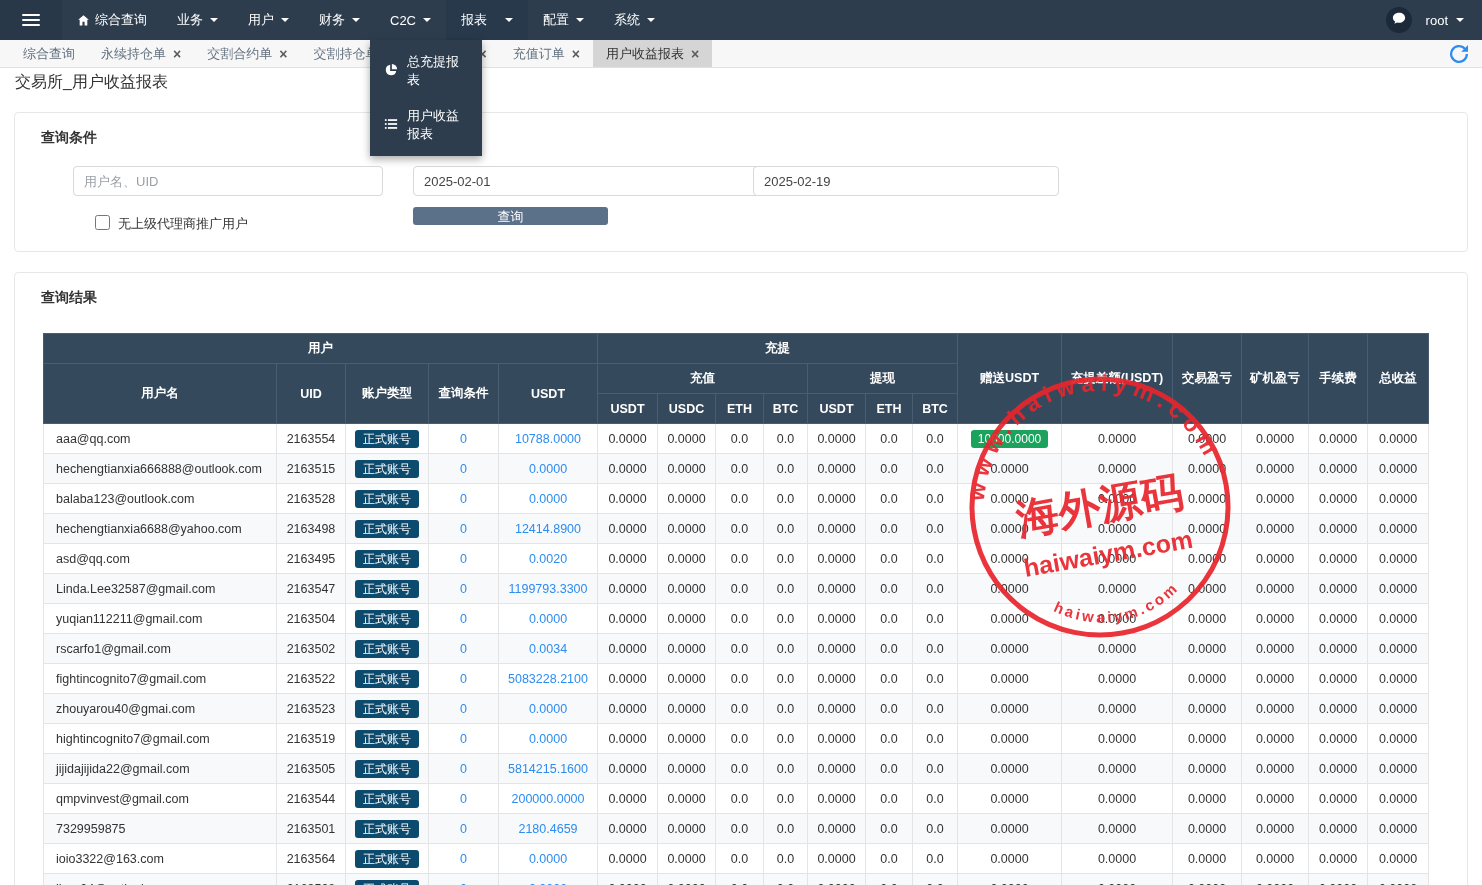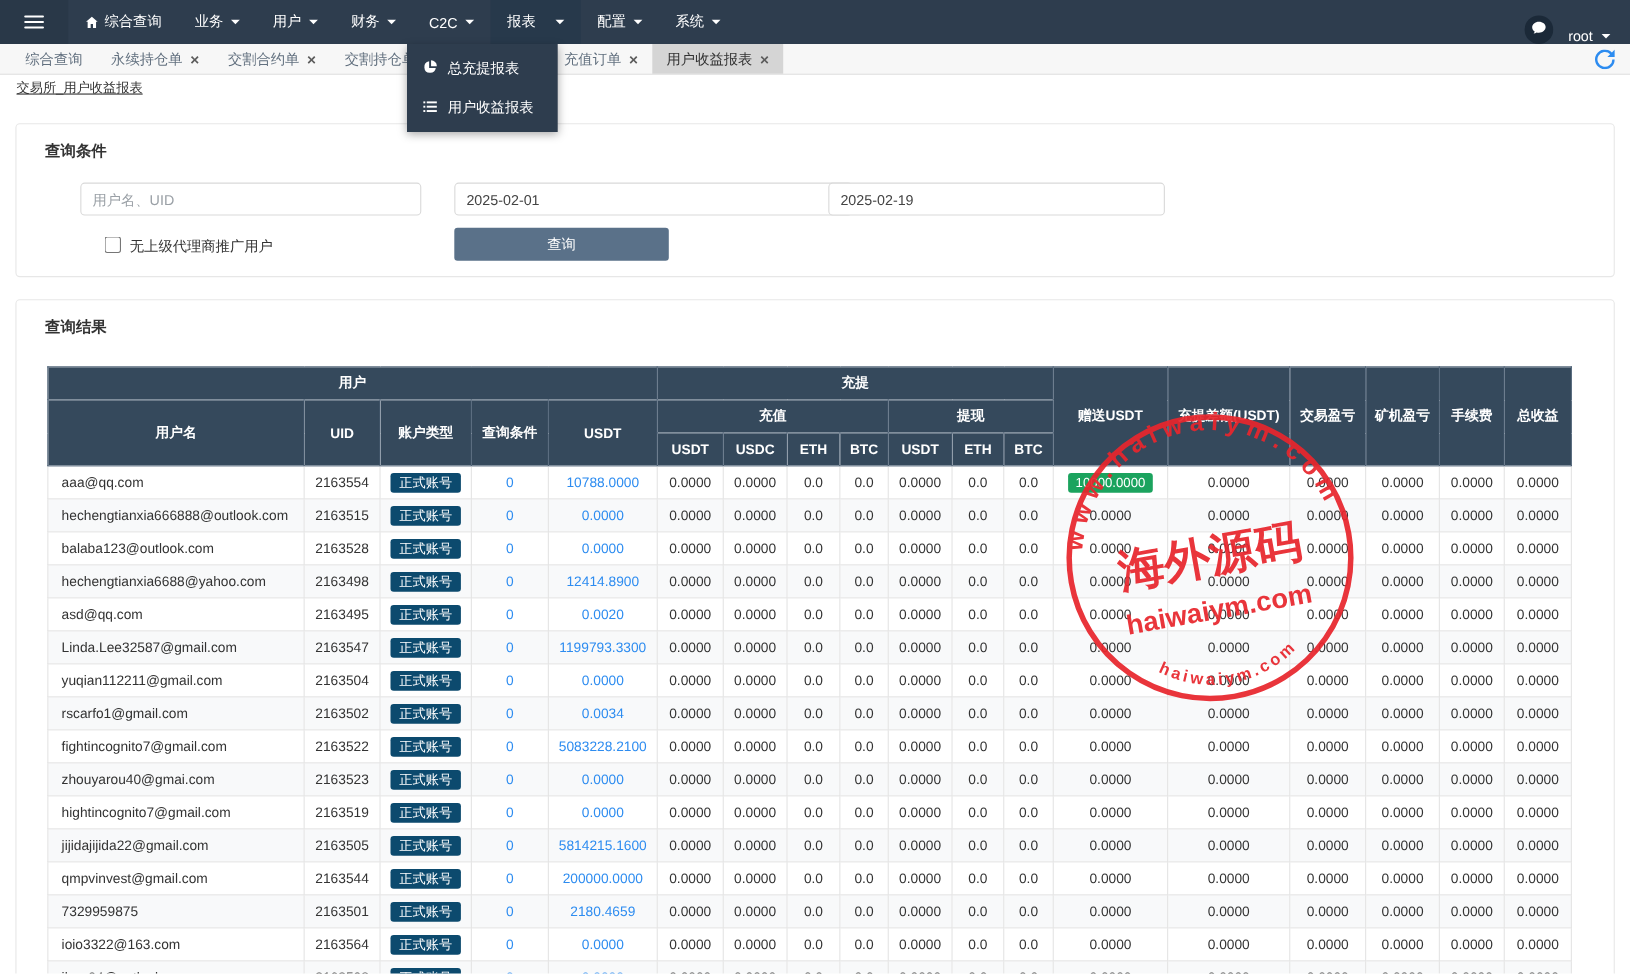--- a/index.html
+++ b/index.html
@@ -10,46 +10,46 @@
   }
   
   .navbar { position:absolute; top:0; left:0; right:0; height:40px; background:#2e3d4e; display:flex; align-items:stretch; color:#fff; z-index:60; }
   .hamburger { width:62px; background:#293848; display:flex; flex-direction:column; gap:3px; align-items:center; justify-content:center; cursor:pointer; }
   .hamburger .bar { width:18px; height:2px; background:#fff; border-radius:1px; }
   .nav-menu { display:flex; align-items:stretch; }
   .nav-item { display:flex; align-items:center; gap:5px; padding:0 15px; font-size:13px; cursor:pointer; white-space:nowrap; }
   .nav-item.open { background:#27394b;gap:16px; }
   .nav-icon { display:flex; align-items:center; }
   .caret { width:0; height:0; border-left:4px solid transparent; border-right:4px solid transparent; border-top:4px solid #fff; margin-left:2px; }
-  .nav-right { margin-left:auto; display:flex; align-items:flex-end; gap:14px; padding-right:18px; }
+  .nav-right { margin-left:auto; display:flex; align-items:center; gap:14px; padding-right:18px; }
   .chat-btn { width:26px; height:26px; border-radius:50%; background:#1b2938; display:flex; align-items:center; justify-content:center; cursor:pointer; }
   .user-menu { display:flex; align-items:center; gap:6px; font-size:13px; cursor:pointer; }
   
-  .dropdown { position:absolute; left:370px; top:40px; width:137px; background:#2e3d4e; z-index:70; box-shadow:0 3px 8px rgba(0,0,0,.35); padding:4px 0; }
+  .dropdown { position:absolute; left:370px; top:40px; width:112px; background:#2e3d4e; z-index:70; box-shadow:0 3px 8px rgba(0,0,0,.35); padding:4px 0; }
   .dropdown-item { display:flex; align-items:center; gap:9px; padding:9px 14px; color:#fff; font-size:13px; cursor:pointer; }
   
   .tabbar { position:absolute; top:40px; left:0; right:0; height:28px; background:#f7f7f7; border-bottom:1px solid #e2e2e2; display:flex; align-items:stretch; padding-left:10px; z-index:10; }
   .tab { display:flex; align-items:center; gap:7px; padding:0 13px; font-size:13px; color:#62707f; cursor:pointer; white-space:nowrap; }
   .tab.active { background:#d5d5d5; color:#333; }
   .tab .close { font-size:14px; color:#5c5c5c; font-weight:bold; line-height:1; }
   .refresh-btn { position:absolute; right:14px; top:5px; cursor:pointer; width:18px; height:18px; }
   
-  .page-title { position:absolute; top:72px; left:15px; font-size:12px; color:#333;text-decoration:underline; }
+  .page-title { position:absolute; top:72px; left:15px; font-size:16px; color:#333; }
   
   .panel { position:absolute; left:14px; width:1454px; background:#fff; border:1px solid #e7e7e7; border-radius:4px; }
   .panel-title { position:absolute; top:16px; left:26px; font-size:14px; font-weight:bold; color:#333; }
   #query-panel { top:112px; height:140px; }
   .field { position:absolute; height:30px; border:1px solid #d9d9d9; border-radius:4px; padding:0 10px; font-size:13px; color:#444; font-family:inherit; background:#fff; outline:none; }
   .field::placeholder { color:#9aa0a6; }
   #kw { left:58px; top:53px; width:310px; }
   #date-from { left:398px; top:53px; width:362px; }
   #date-to { left:738px; top:53px; width:306px; }
   .checkbox-row { position:absolute; left:60px; top:102px; display:flex; align-items:flex-start; gap:8px; font-size:13px; color:#333;margin-left:20px; }
   .checkbox-row input { width:15px; height:15px; margin:0; }
-  .search-btn { position:absolute; left:398px; top:94px; width:195px; height:30px; background:#5a7189; border:none; border-radius:3px; color:#fff; font-size:13px; cursor:pointer; font-family:inherit; }
+  .search-btn { position:absolute; left:398px; top:94px; width:195px; height:18px; background:#5a7189; border:none; border-radius:3px; color:#fff; font-size:13px; cursor:pointer; font-family:inherit; }
   #results-panel { top:272px; height:675px; overflow:hidden; }
   
   .data-table { position:absolute; top:60px; left:28px; width:1385px; border-collapse:collapse; table-layout:fixed; font-size:12.5px; }
   .data-table th { background:#35495c; color:#fff; border:1px solid #4a5e73; font-weight:bold; height:30px; padding:0 2px; text-align:center; font-size:12.5px; overflow:hidden; white-space:nowrap; }
   .data-table td { border:1px solid #e4e4e4; height:30px; padding:0 5px; text-align:center; color:#333; white-space:nowrap; overflow:hidden; background:#fff; }
   .data-table tbody tr:nth-child(even) td { background:#f8f9fa; }
   .td-left { text-align:left !important; padding-left:12px !important; }
   .badge { display:inline-block; background:#0c4a6e; color:#fff; border-radius:3px; padding:3px 8px; font-size:12px; line-height:1; }
   .badge-gift { display:inline-block; background:#1ba35e; color:#fff; border-radius:3px; padding:3px 7px; font-size:12px; line-height:1; }
   .link { color:#2d8cf0; cursor:pointer; text-decoration:none; }

